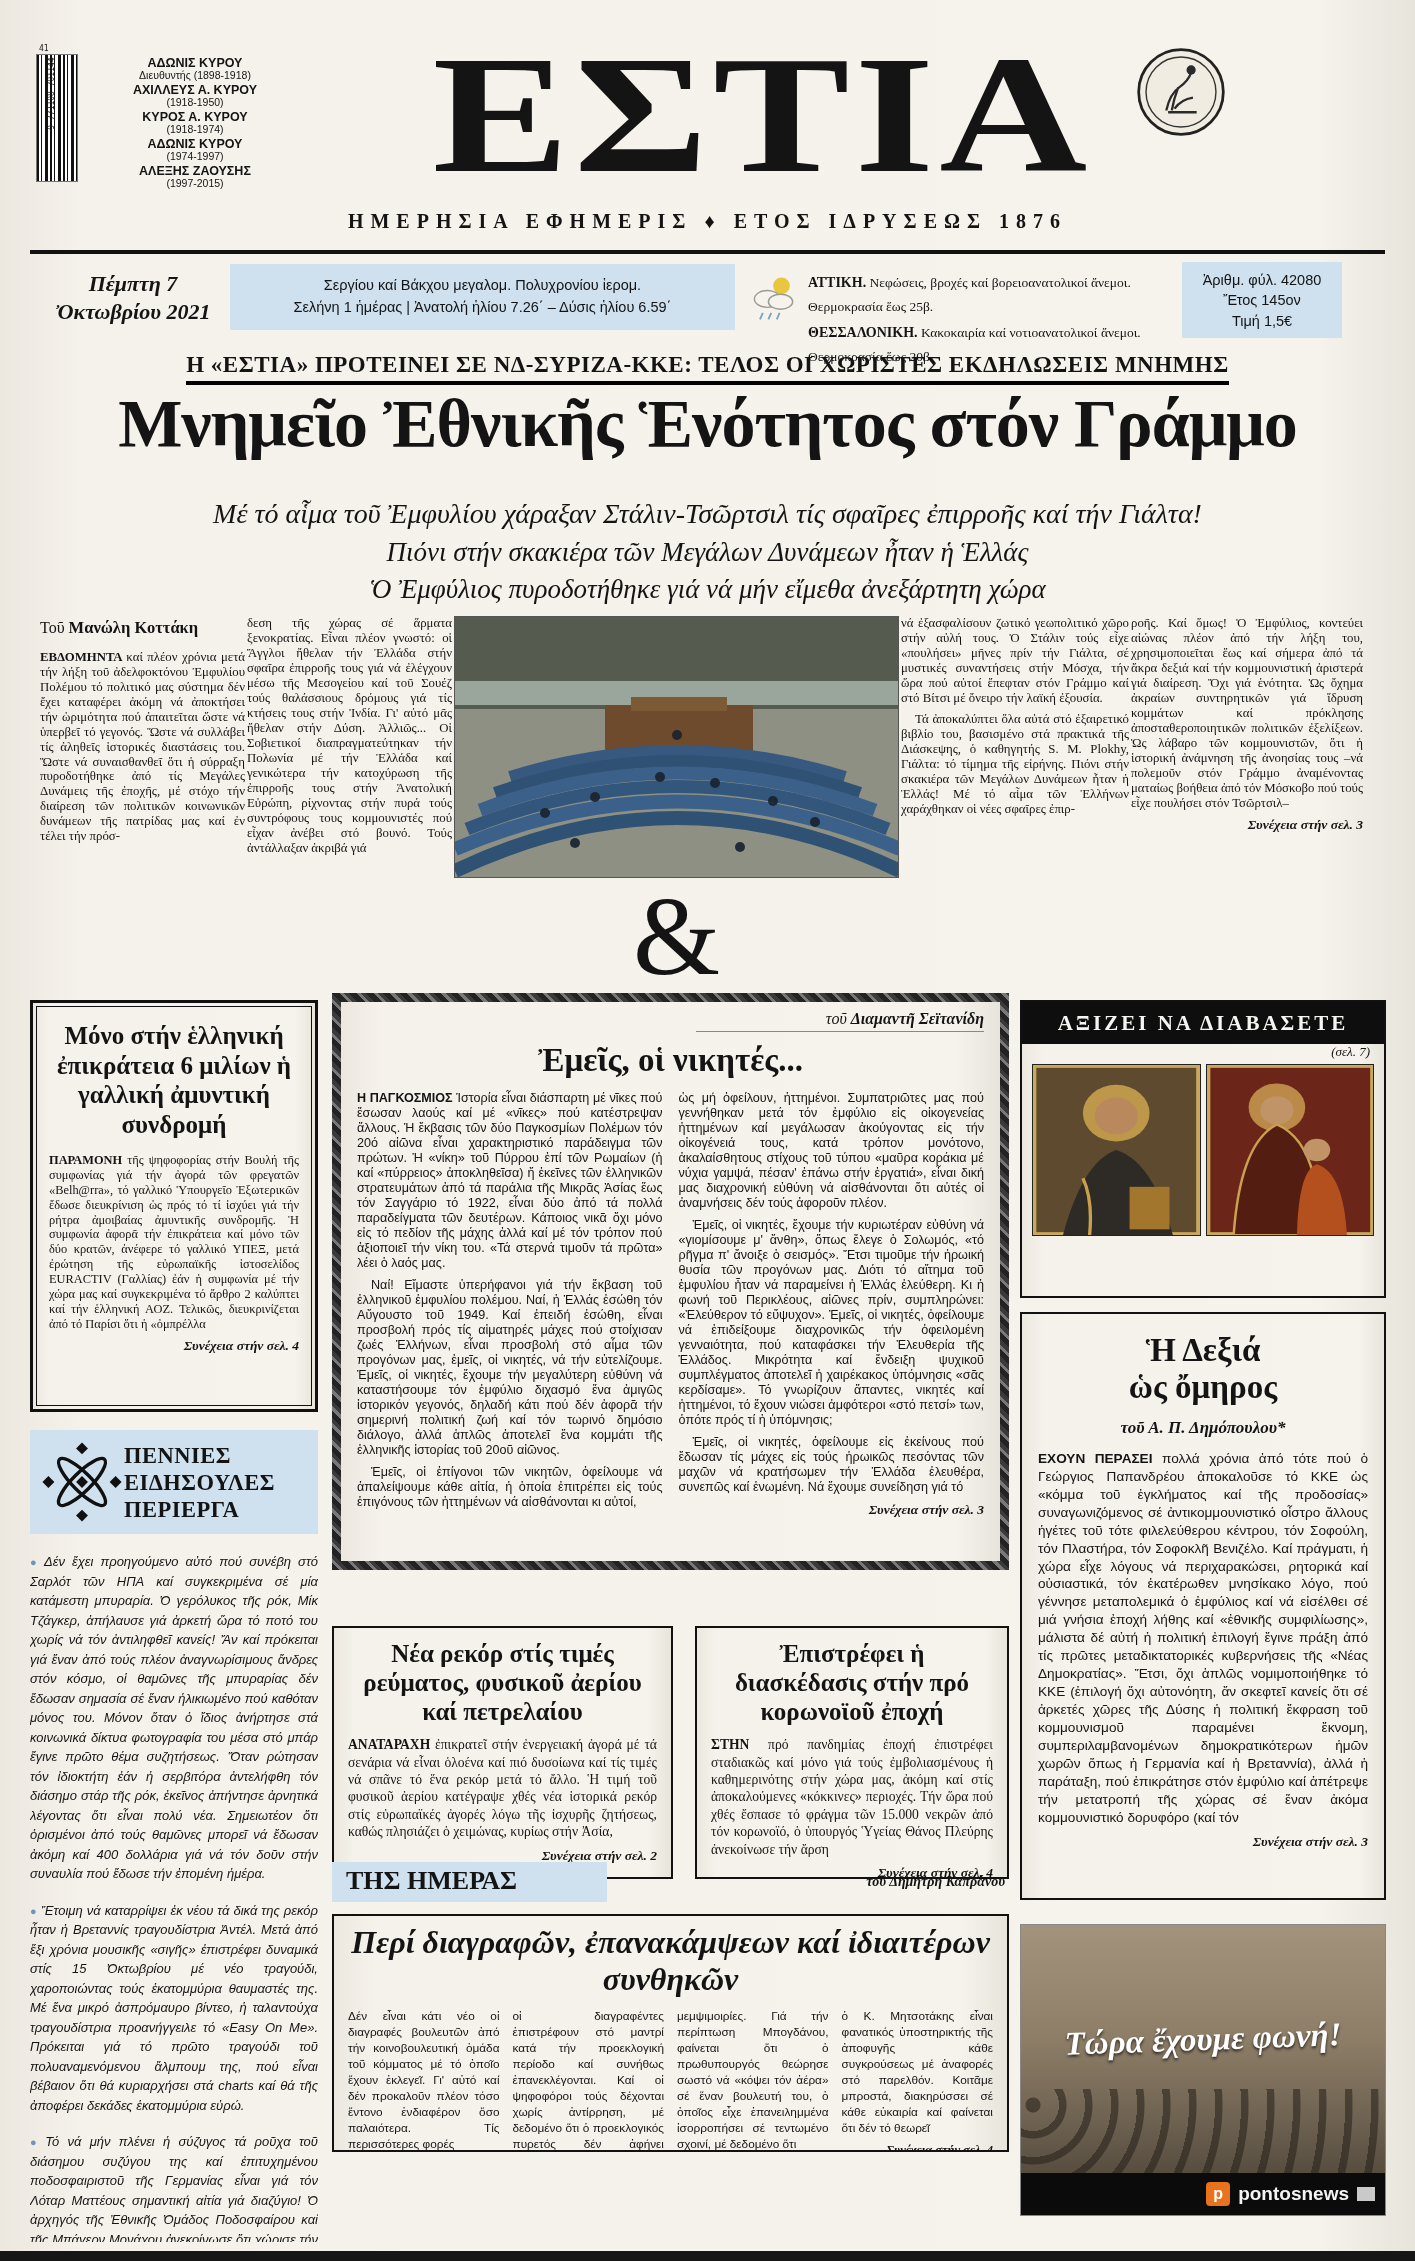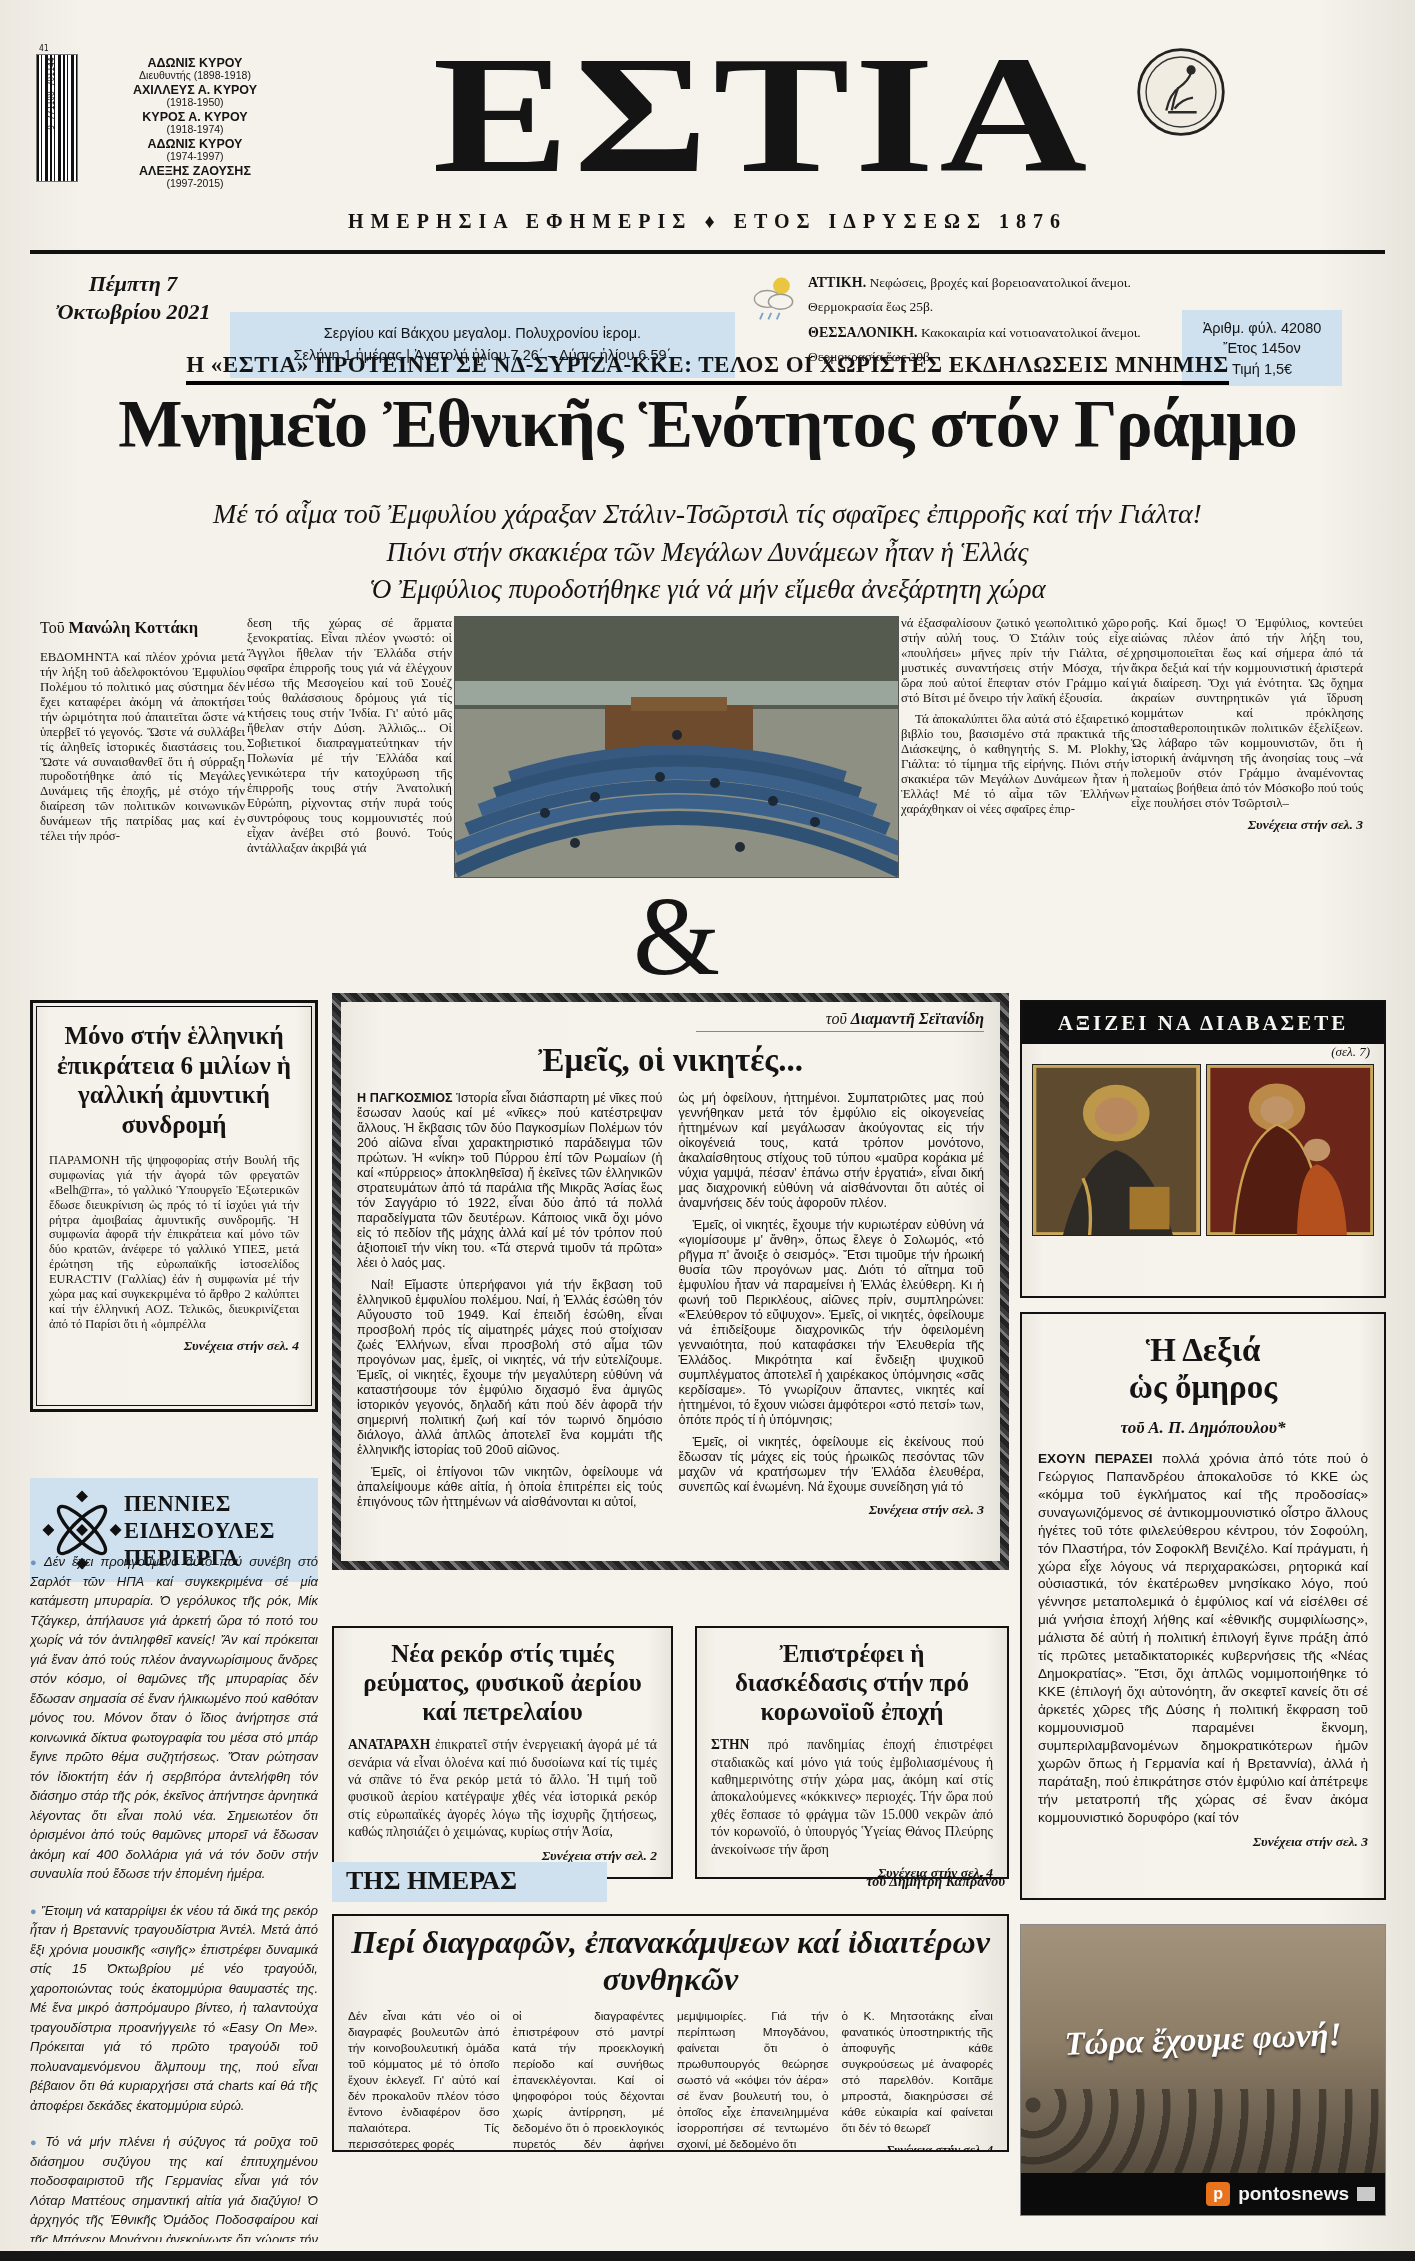--- a/index.html
+++ b/index.html
@@ -2,21 +2,21 @@
 <html lang="el"><head>
 <meta charset="utf-8">
 <style>
   * { margin:0; padding:0; box-sizing:border-box; }
   html,body { background:#d9d6cf; }
   body { font-family:"Liberation Serif","DejaVu Serif",serif; color:#141414; }
   #page { position:relative; width:1415px; height:2261px; margin:0 auto; overflow:hidden;
           background:linear-gradient(90deg,#ece8e0 0%,#f5f2eb 6%,#f6f3ec 93%,#e7e4dc 100%); }
 
   .abs { position:absolute; }
-  .bluebox { background:#cfe0ef;margin-top:48px; }
+  .bluebox { background:#cfe0ef; }
 
   
   #masthead { top:40px; left:30px; width:1355px; height:206px; }
   #barcode { left:6px; top:14px; width:42px; height:128px; border:1px solid #777; background:
      repeating-linear-gradient(90deg,#111 0 2px,#fff 2px 4px,#111 4px 5px,#fff 5px 8px,#111 8px 11px,#fff 11px 13px); }
   #barcode .bcnum { position:absolute; left:-22px; top:34px; transform:rotate(-90deg); transform-origin:center;
      font-size:8px; font-family:"DejaVu Sans Mono",monospace; background:transparent; white-space:nowrap;}
   #barcode .bctop { position:absolute; top:-11px; left:2px; font-size:8px; font-family:"DejaVu Sans Mono",monospace;}
   #directors { left:56px; top:16px; width:218px; text-align:center; font-family:"Liberation Sans","DejaVu Sans",sans-serif;}
   #directors .dname { font-weight:bold; font-size:12.5px; line-height:1.15; }
@@ -50,21 +50,21 @@
   #deck2 { font-size:27px; margin-bottom:6px; }
   #deck3 { font-size:27px; }
 
   #leadgrid { top:616px; left:40px; width:1345px; display:grid;
               grid-template-columns:205px 205px 445px 228px 232px; column-gap:2px; }
   .leadcol { font-size:12.8px; line-height:1.17; text-align:justify; }
   .leadcol p { margin-bottom:6px; }
   .leadcol .indent { text-indent:14px; }
   #lead-byline { font-size:16px; margin:2px 0 12px 0; }
   #lead-byline b { font-size:16.5px; }
-  .leadword { font-weight:normal; }
+  .leadword { font-weight:bold; }
   #photo { width:445px; height:262px; border:1px solid #555; overflow:hidden; }
   #ampersand { text-align:center; font-size:112px; line-height:1.0; margin-top:2px; font-family:"Liberation Serif","DejaVu Serif",serif; }
   .cont { font-weight:bold; font-style:italic; text-align:right; font-size:13.5px; margin-top:6px; font-family:"Liberation Serif","DejaVu Serif",serif;}
 
   
   #frenchbox { top:1000px; left:30px; width:288px; height:412px; border:3px solid #111; padding:3px; background:inherit;}
   #frenchinner { border:1px solid #111; width:100%; height:100%; padding:14px 12px; overflow:hidden;}
   #french-title { text-align:center; font-weight:bold; font-size:25px; line-height:1.18; margin-bottom:14px;}
   #french-body { font-size:12.4px; line-height:1.2; text-align:justify;}
 

